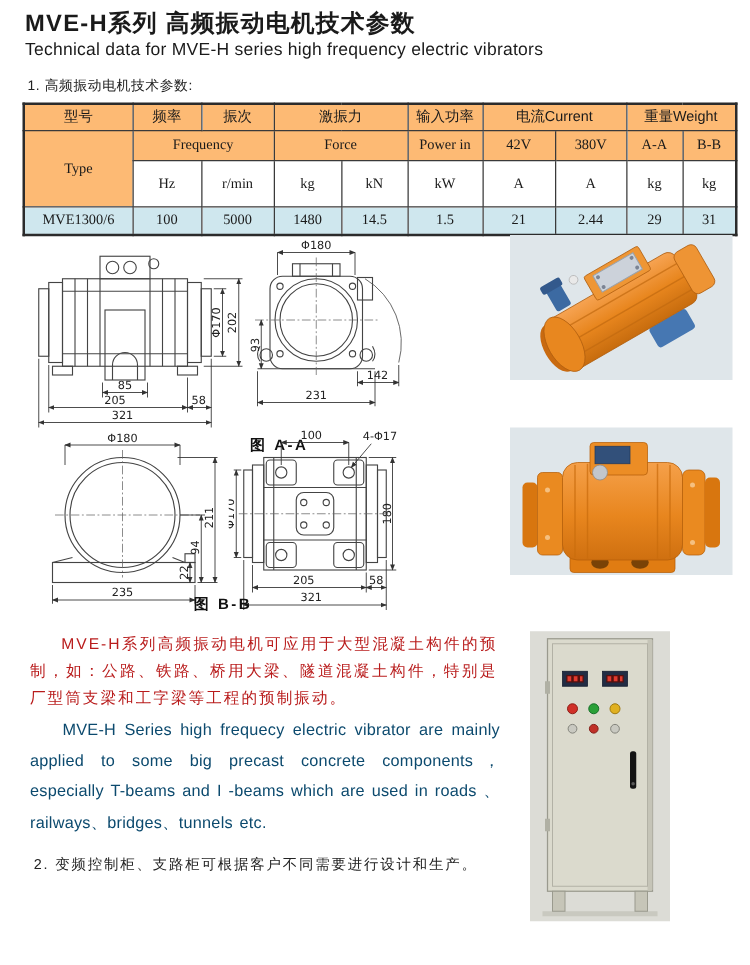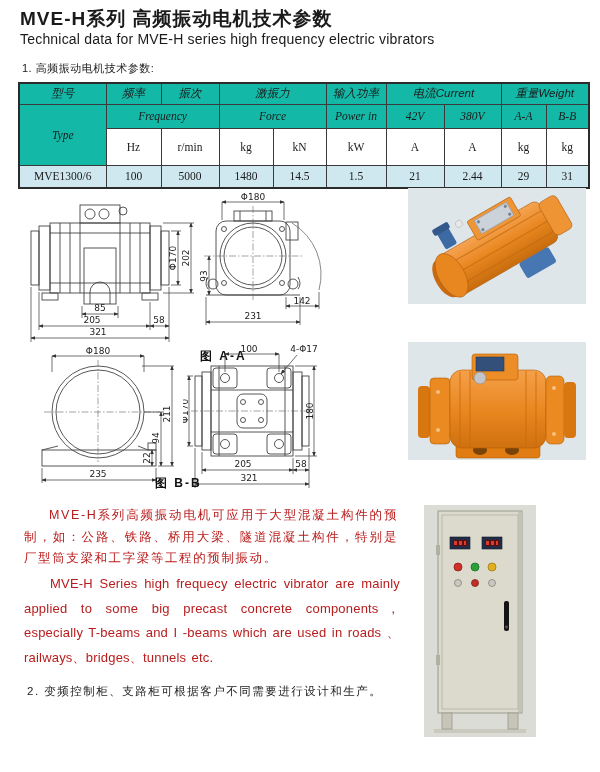--- a/index.html
+++ b/index.html
@@ -17,39 +17,39 @@
   .sec1{left:22px;top:61px;}
   .sec2{left:27px;top:684px;letter-spacing:1.5px;font-size:11.5px;}
 
   
   .spec-table{left:18px;top:82px;border-collapse:collapse;table-layout:fixed;
     font-family:"Liberation Serif","DejaVu Serif",serif;
     border:2px solid #2b2b2b;}
   .spec-table td{border:1px solid #3a3a3a;text-align:center;vertical-align:middle;
     font-size:11.5px;padding:0;overflow:hidden;white-space:nowrap;}
   .spec-table .cn{font-family:"Liberation Sans","DejaVu Sans",sans-serif;font-size:11.5px;}
-  .spec-table .gray{background:#14b8a6;font-style:italic;}
+  .spec-table .gray{background:#fdba74;}
   .spec-table .blue{background:#cfe7ee;}
   .r1{height:21px;} .r2{height:24px;} .r3{height:37px;} .r4{height:23px;margin-top:36px;}
 
   
   svg{display:block;}
   .draw text{font-family:"DejaVu Sans","Liberation Sans",sans-serif;font-size:9px;fill:#222;}
   .fig-label{font-size:12px;color:#111;letter-spacing:2px;font-weight:bold;
     font-family:"Liberation Sans","DejaVu Sans",sans-serif;}
 
   
   .photo{background:#dfe6ea;}
   .photo-label{font-size:12.5px;color:#222;letter-spacing:3px;text-align:center;margin-top:42px;}
 
   
   .para-cn{left:24px;top:505px;width:374px;font-size:12.5px;line-height:1.72;
     letter-spacing:1.6px;text-indent:2em;text-align:justify;color:#b91c1c;}
   .para-en{left:24px;top:572px;width:376px;font-size:13px;line-height:1.9;
-    letter-spacing:.2px;word-spacing:1.5px;text-indent:2em;text-align:justify;color:#b91c1c;}
+    letter-spacing:.2px;word-spacing:1.5px;text-indent:2em;text-align:justify;color:#0c4a6e;}
 </style>
 </head>
 <body>
 
 <div class="abs title-cn">MVE-H系列 高频振动电机技术参数</div>
 <div class="abs title-en">Technical data for MVE-H series high frequency electric vibrators</div>
 <div class="abs sec-label sec1">1. 高频振动电机技术参数:</div>
 
 <table class="abs spec-table">
   <colgroup>

